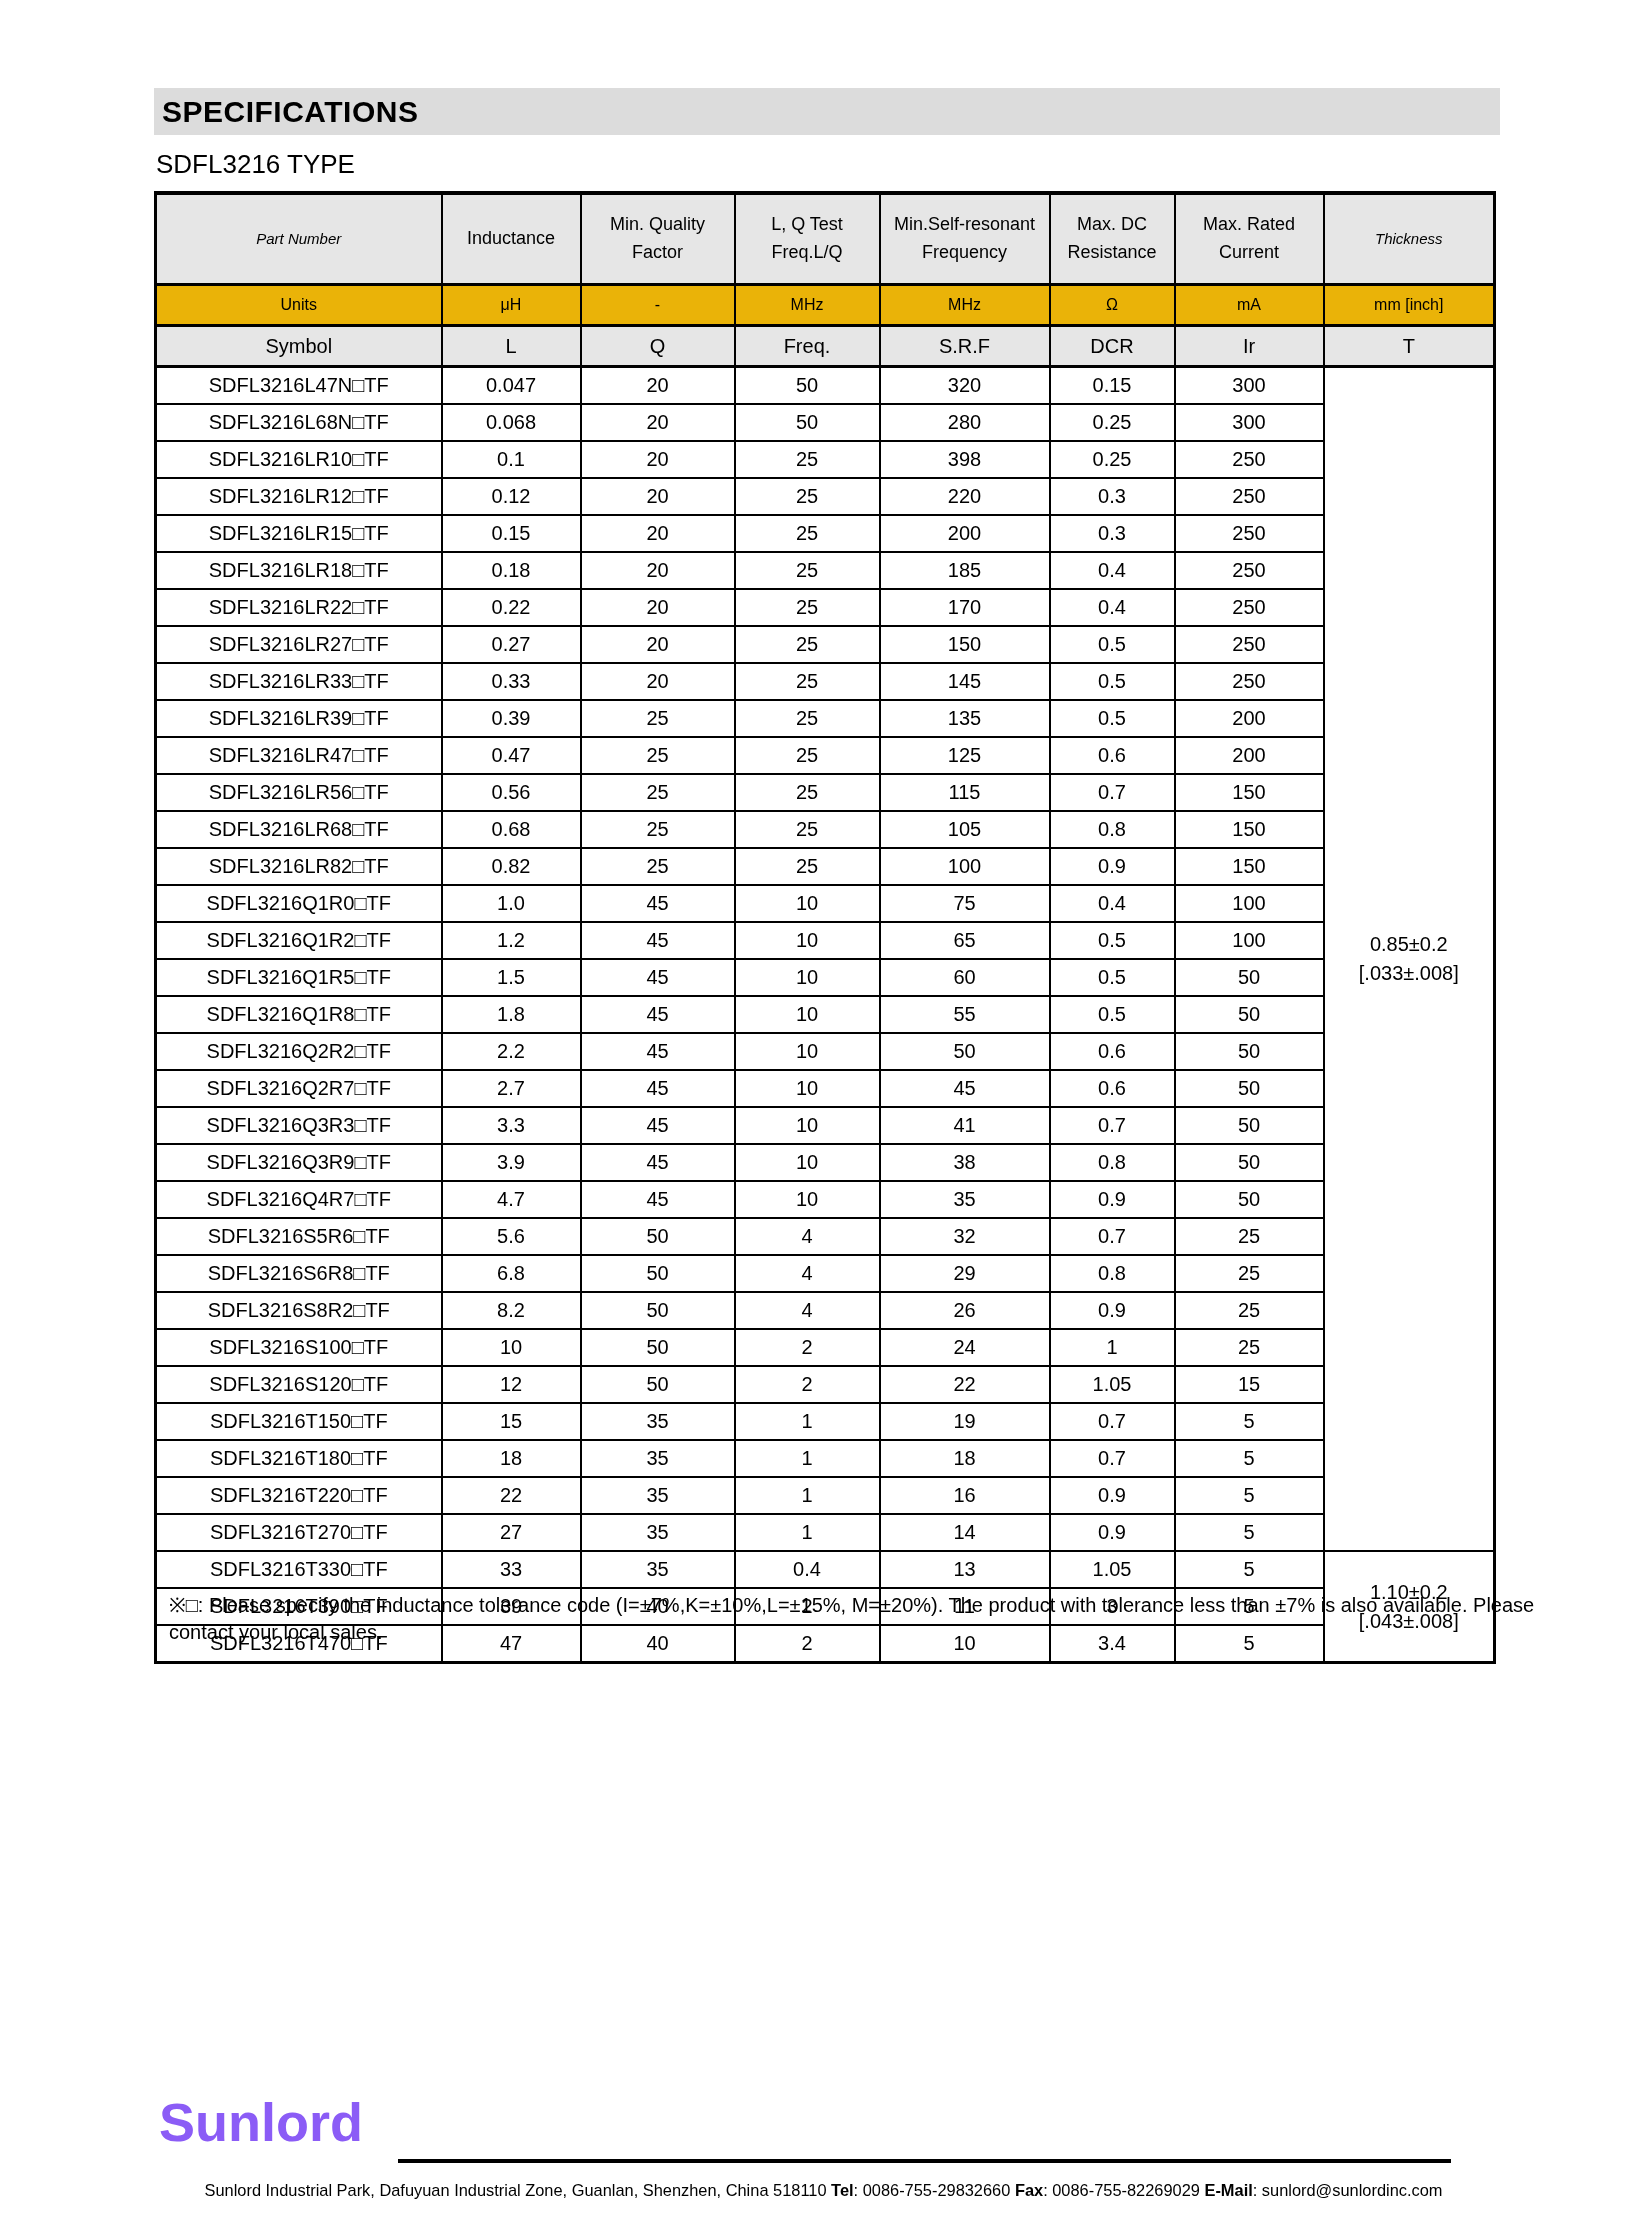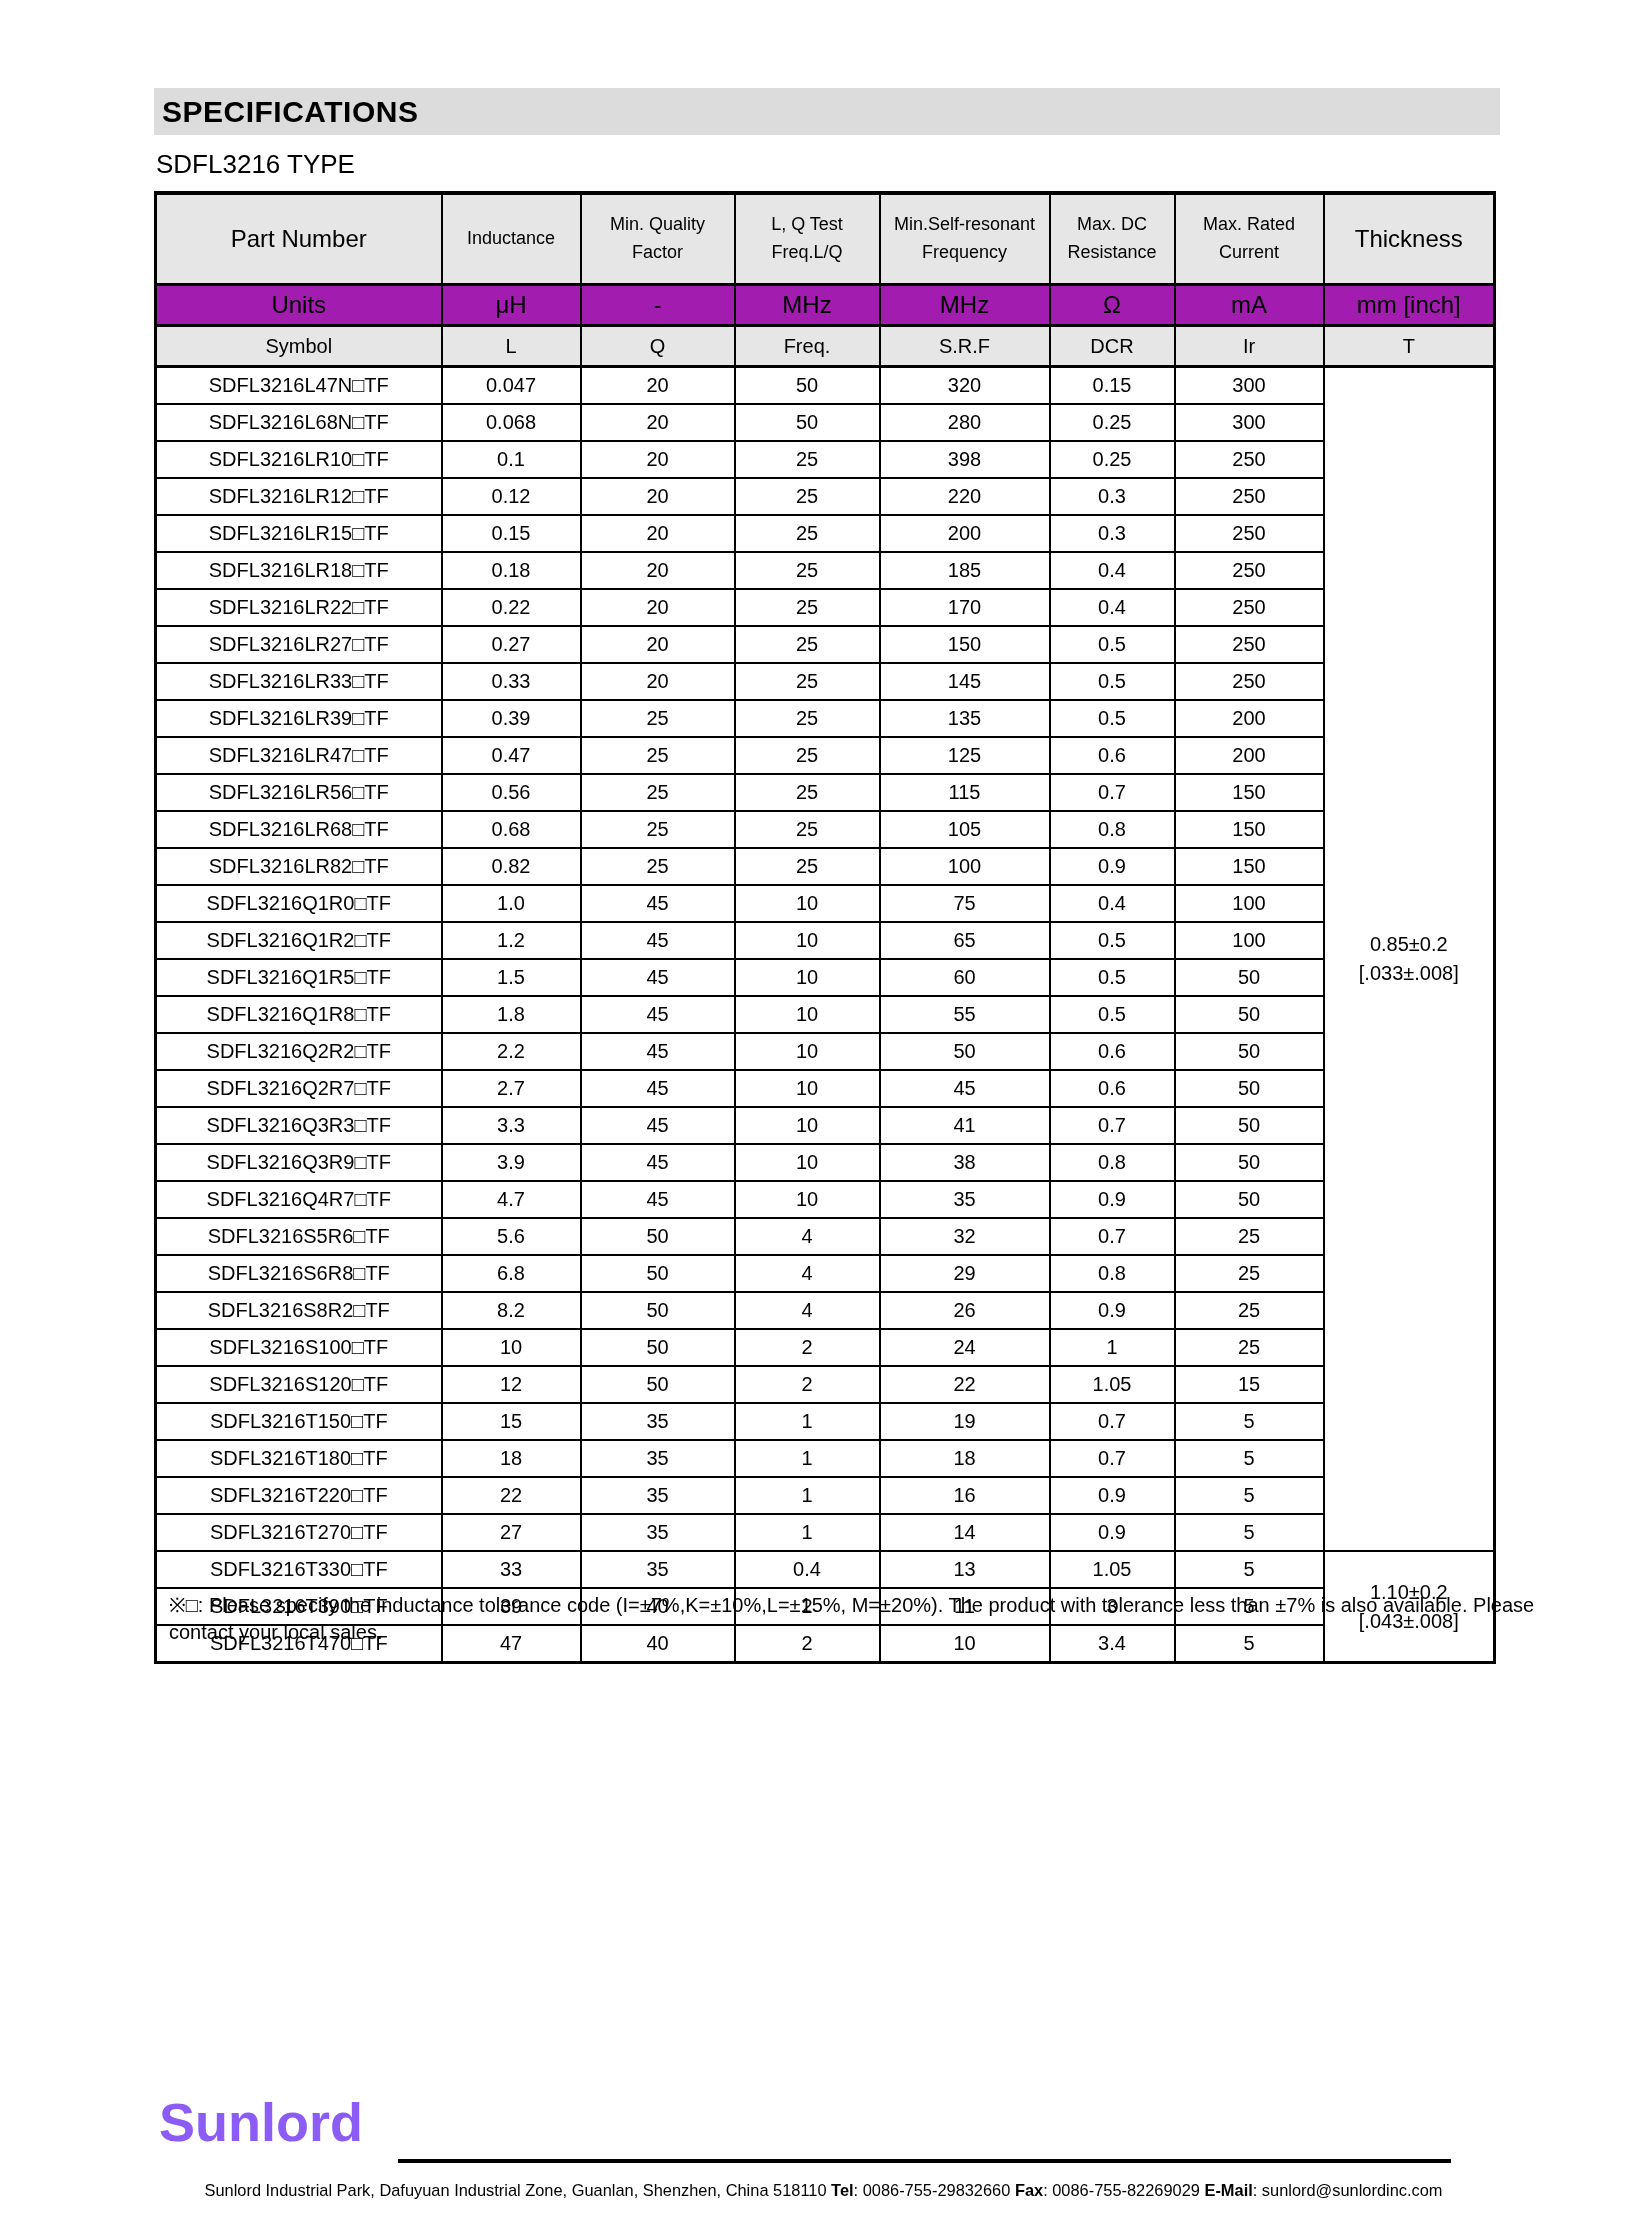--- a/index.html
+++ b/index.html
@@ -30,22 +30,22 @@
   table.spec col.c4 { width:145px; }
   table.spec col.c5 { width:170px; }
   table.spec col.c6 { width:125px; }
   table.spec col.c7 { width:149px; }
   table.spec col.c8 { width:171px; }
   table.spec th, table.spec td {
     border:2px solid #000; text-align:center; vertical-align:middle;
     padding:0 2px; font-weight:normal; overflow:hidden;
   }
   tr.h1 th { height:88px; background:#e6e6e6; font-size:18px; line-height:1.55; border-bottom-width:3px; }
-  tr.h1 th .big { font-size:24px; }
-  tr.units td { height:38px; background:#a21caf; font-size:24px; border-bottom-width:3px; }
+  tr.h1 th .big { font-size:15px;font-style:italic; }
+  tr.units td { height:38px; background:#eab308; font-size:16px; border-bottom-width:3px; }
   tr.symbol td { height:38px; background:#e6e6e6; font-size:20px; border-bottom-width:3px; }
   tr.datarow td { height:35px; font-size:20px; background:#fff; }
   td.thickcell { font-size:20px; line-height:1.45; background:#fff;margin-left:12px; }
   
   .footnote {
     position:absolute; left:169px; top:1592px; width:1385px;
     font-size:20px; line-height:1.35; text-align:left;
   }
   
   .logo {

